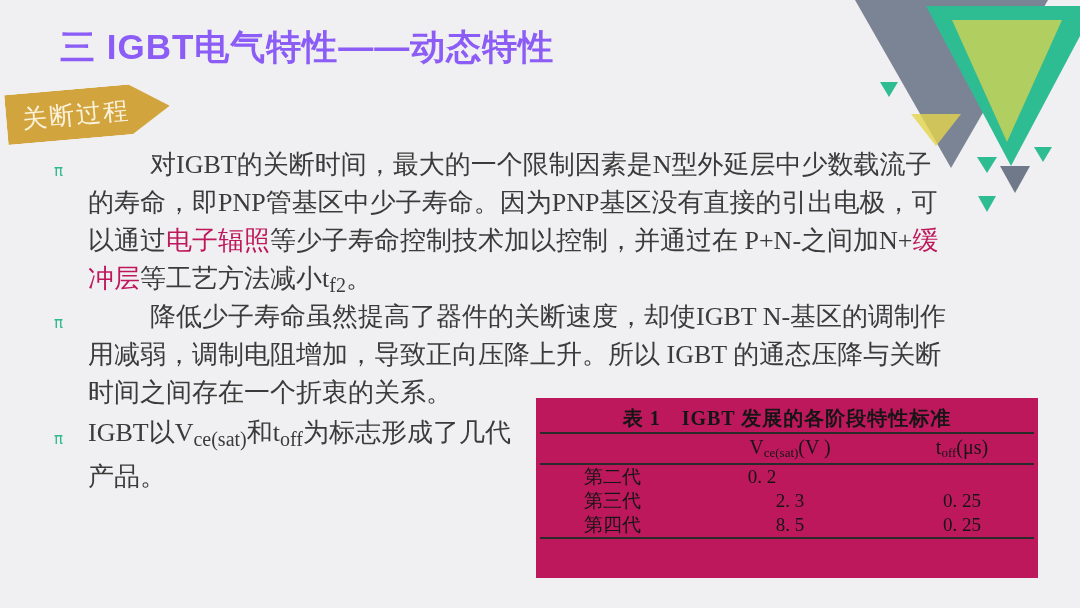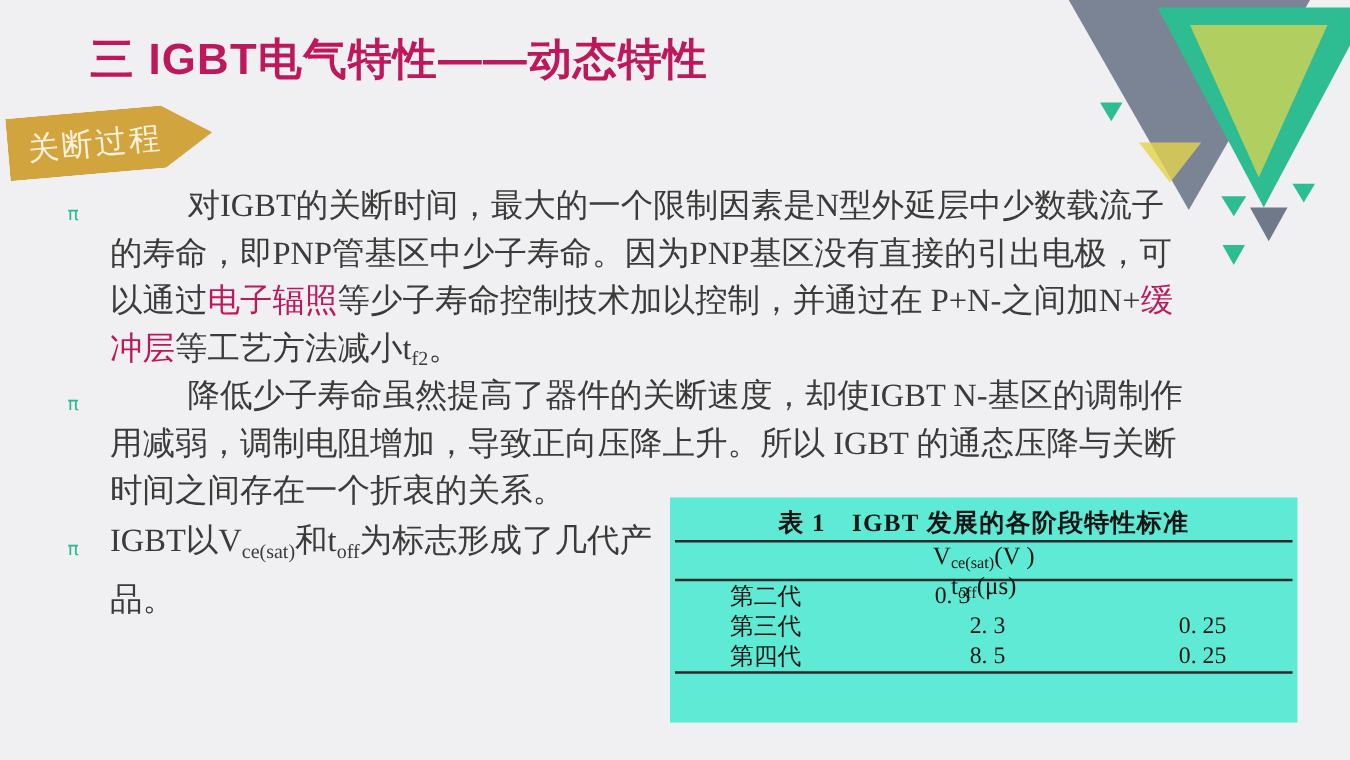--- a/index.html
+++ b/index.html
@@ -3,23 +3,23 @@
 <meta charset="utf-8">
 <style>
   html,body{margin:0;padding:0;}
   .slide{
     position:relative;width:1080px;height:608px;
     background:#F0EFF1;overflow:hidden;
     font-family:"Liberation Serif","DejaVu Serif",serif;
   }
   
   .title{
-    position:absolute;left:72px;top:24px;margin:0;
+    position:absolute;left:60px;top:24px;margin:0;
     font-family:"Liberation Sans","DejaVu Sans",sans-serif;
-    font-size:35px;font-weight:700;color:#be185d;letter-spacing:1px;
+    font-size:35px;font-weight:700;color:#8b5cf6;letter-spacing:1px;
   }
   
   .banner{
     position:absolute;left:6px;top:88px;width:164px;height:50px;
     background:#D2A43E;
     clip-path:polygon(0 0,76% 0,100% 50%,76% 100%,0 100%);
     transform:rotate(-5deg);
     display:flex;align-items:center;
     padding-left:16px;box-sizing:border-box;
   }
@@ -32,33 +32,33 @@
   .bullet .marker{
     position:absolute;left:4px;top:6px;font-size:15px;color:#2FB98E;
     font-family:"DejaVu Sans",sans-serif;
   }
   .bullet .ptext{margin-left:38px;}
   .bullet .ptext.indent{text-indent:62px;}
   .b1{left:50px;top:146px;width:905px;}
   .b2{left:50px;top:298px;width:905px;}
   .b3{left:50px;top:414px;width:478px;}
   .hl{color:#be185d;}
-  .sub{font-size:16px;vertical-align:-5px;}
+  .sub{font-size:20px;vertical-align:-5px;}
   
   .tablebox{
     position:absolute;left:536px;top:398px;width:502px;height:180px;
-    background:#5eead4;color:#151515;box-sizing:border-box;
+    background:#be185d;color:#151515;box-sizing:border-box;
   }
   .t-caption{
     text-align:center;font-size:20px;font-weight:700;
     padding-top:7px;height:27px;letter-spacing:1px;
   }
   .t-rule{border-bottom:2px solid #2a2a2a;margin:0 4px;}
   .t-row{display:flex;align-items:center;font-size:19px;margin:0 4px;}
-  .t-head{height:29px;border-bottom:2px solid #2a2a2a;font-size:20px;flex-direction:column;}
+  .t-head{height:29px;border-bottom:2px solid #2a2a2a;font-size:20px;}
   .t-body{height:24px;}
   .t-last{border-bottom:2px solid #2a2a2a;}
   .c-gen{width:150px;padding-left:44px;box-sizing:border-box;}
   .c-vce{width:200px;text-align:center;}
   .c-toff{width:144px;text-align:center;}
   .tsub{font-size:13px;vertical-align:-3px;}
   
   .tri{position:absolute;width:0;height:0;}
   .tri-gray-lg {left:855px;top:0;border-left:96px solid transparent;border-right:97px solid transparent;border-top:168px solid #7B8495;}
   .tri-teal-lg {left:926px;top:6px;border-left:85px solid transparent;border-right:85px solid transparent;border-top:160px solid #2EBD92;}
@@ -109,21 +109,21 @@
   <div class="tablebox">
     <div class="t-caption">表 1　IGBT 发展的各阶段特性标准</div>
     <div class="t-rule"></div>
     <div class="t-row t-head">
       <span class="c-gen"></span>
       <span class="c-vce"><span>V</span><span class="tsub">ce(sat)</span><span>(V )</span></span>
       <span class="c-toff"><span>t</span><span class="tsub">off</span><span>(μs)</span></span>
     </div>
     <div class="t-row t-body">
       <span class="c-gen">第二代</span>
-      <span class="c-toff">0. 3</span>
+      <span class="c-toff">0. 2</span>
     </div>
     <div class="t-row t-body">
       <span class="c-gen">第三代</span>
       <span class="c-vce">2. 3</span>
       <span class="c-toff">0. 25</span>
     </div>
     <div class="t-row t-body t-last">
       <span class="c-gen">第四代</span>
       <span class="c-vce">8. 5</span>
       <span class="c-toff">0. 25</span>

